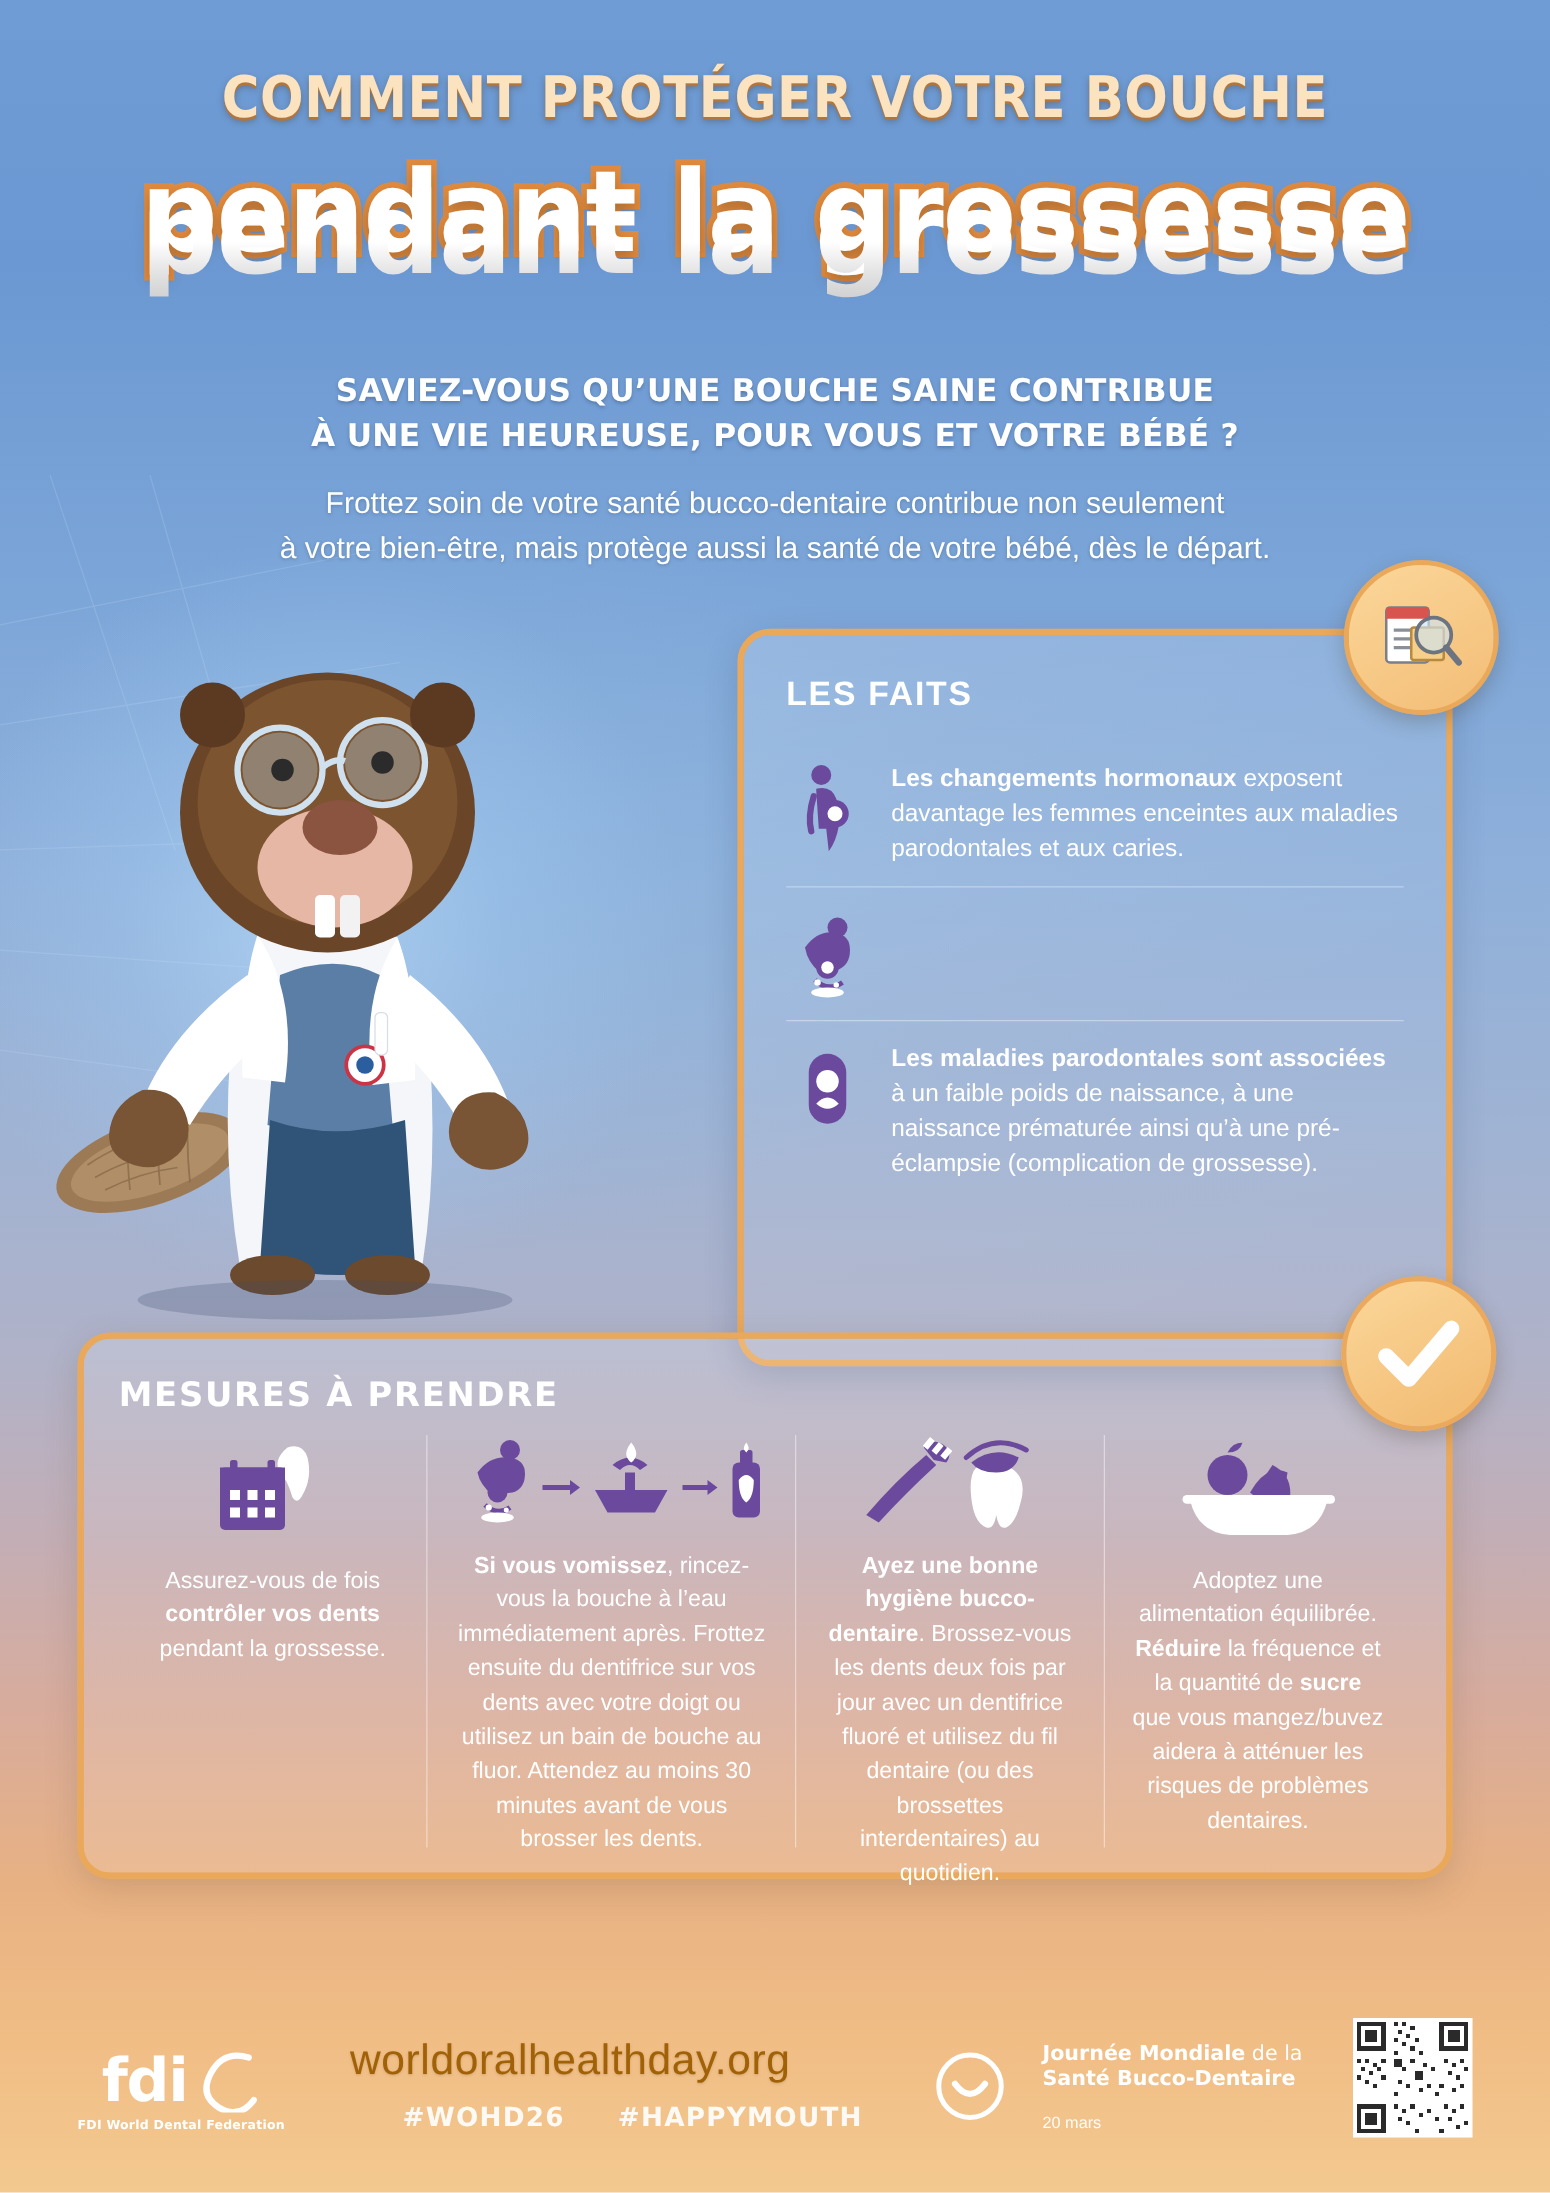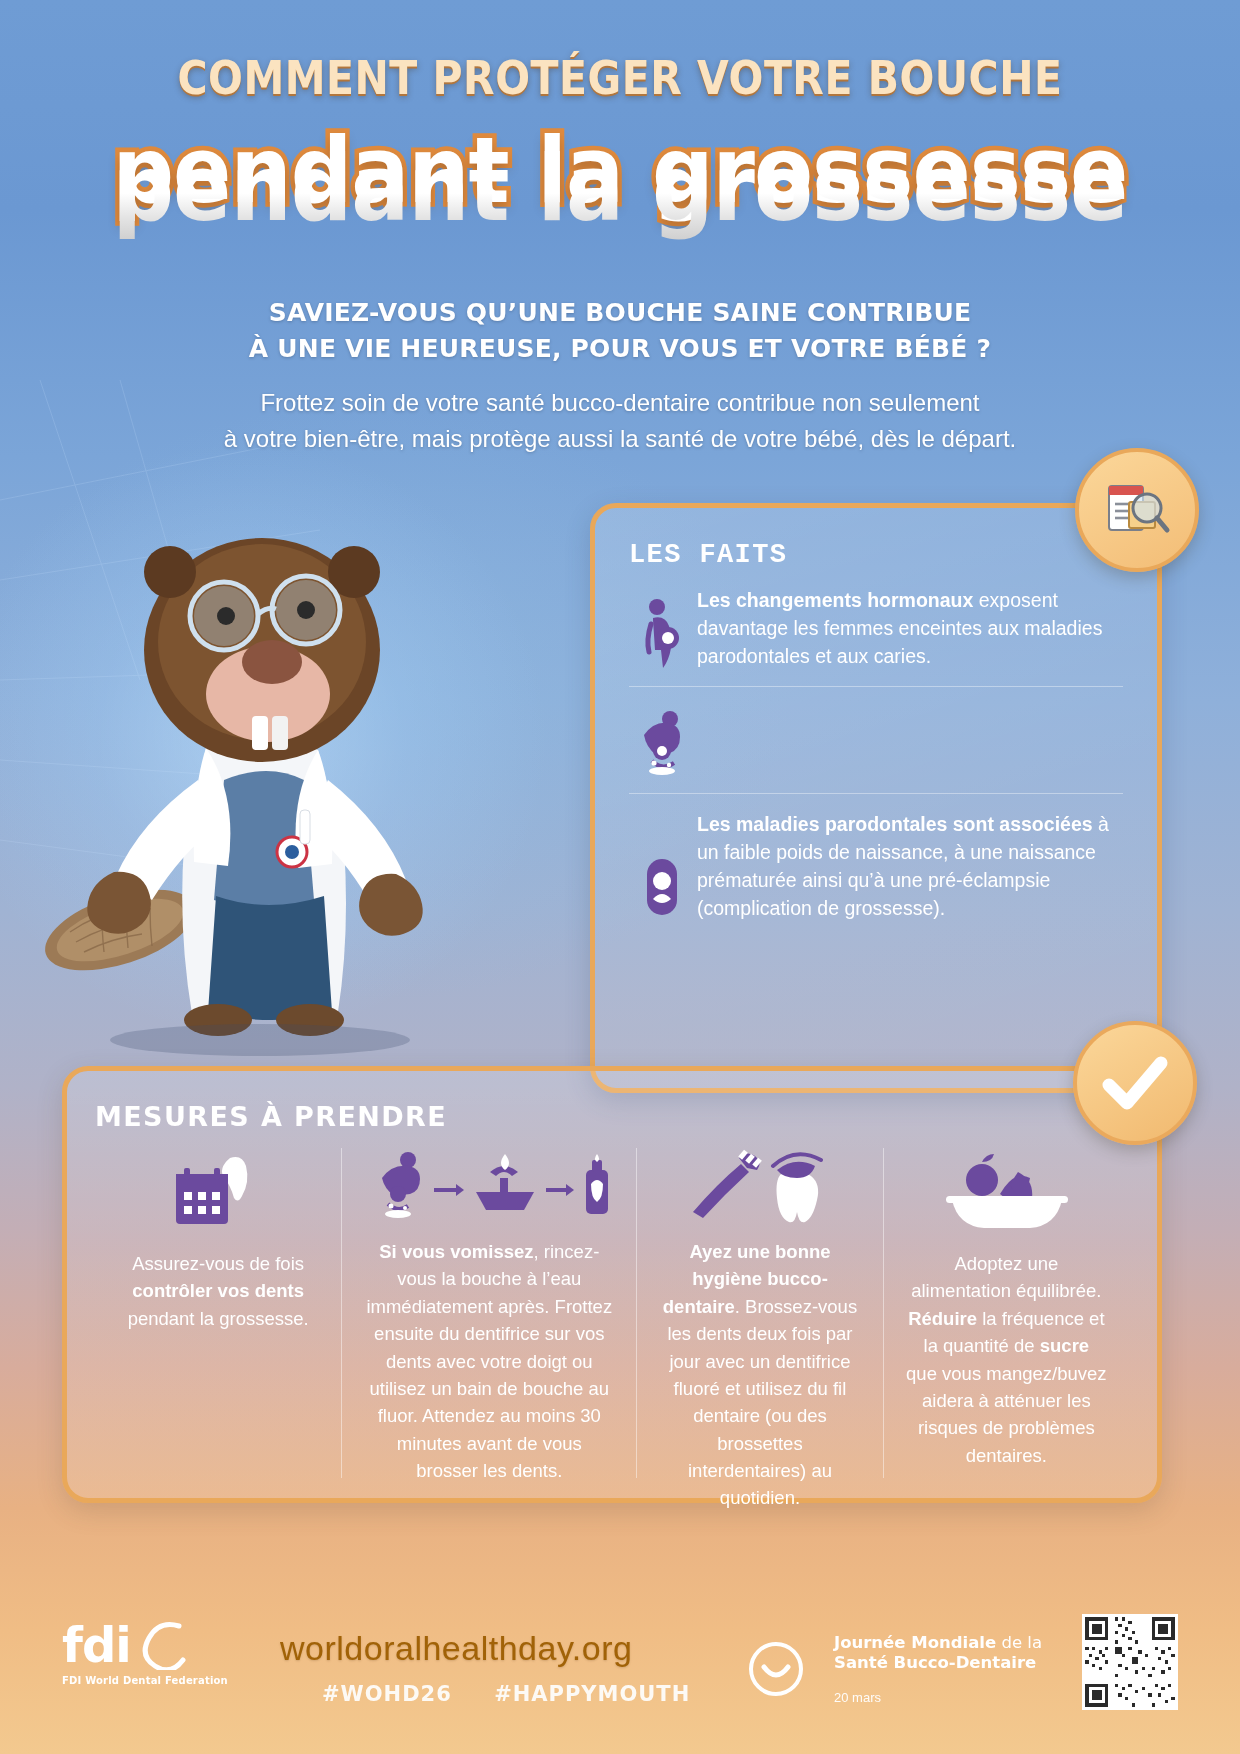--- a/index.html
+++ b/index.html
@@ -117,29 +117,30 @@
     left: 590px; top: 503px;
     width: 572px; height: 590px;
     border: 5px solid #e9a85a;
     border-radius: 26px;
     background: linear-gradient(160deg, rgba(255,255,255,0.17) 0%, rgba(255,255,255,0.07) 55%, rgba(255,255,255,0.05) 100%);
     box-shadow: 0 8px 26px rgba(40,60,100,0.20);
     padding: 32px 34px 20px 34px;
   }
   .facts h2 {
     color: #ffffff;
-    font-family: Liberation Mono, monospace;
+    font-family: Liberation Sans, sans-serif;
     font-weight: bold;
     font-size: 27px;
     letter-spacing: 1.4px;
+    margin-bottom: 22px;
   }
   .fact-row {
     display: flex;
-    gap: 8px;
-    align-items: flex-end;
+    gap: 24px;
+    align-items: flex-start;
     padding: 16px 0 16px 4px;
   }
   .fact-row + .fact-row { border-top: 1px solid rgba(255,255,255,0.38); }
   .fact-icon { width: 56px; flex: 0 0 56px; display: flex; justify-content: center; padding-top: 2px; }
   .fact-text {
     color: #ffffff;
     font-size: 19.5px;
     line-height: 1.44;
   }
   .fact-text b { font-weight: bold; }
@@ -202,21 +203,21 @@
     border: 4px solid #eaa95c;
     display: flex; align-items: center; justify-content: center;
     box-shadow: 0 6px 16px rgba(60,50,30,0.25);
   }
 
   
   .footer {
     position: absolute;
     left: 0; bottom: 0; width: 100%; height: 175px;
   }
-  .fdi-logo { position: absolute; left: 62px; bottom: 68px; }
+  .fdi-logo { position: absolute; left: 62px; bottom: 48px; text-align: center; }
   .fdi-word {
     font-family: "DejaVu Sans", sans-serif;
     font-weight: bold;
     font-size: 48px;
     color: #ffffff;
     letter-spacing: -1px;
     line-height: 1;
     display: inline-block;
     vertical-align: middle;
   }

